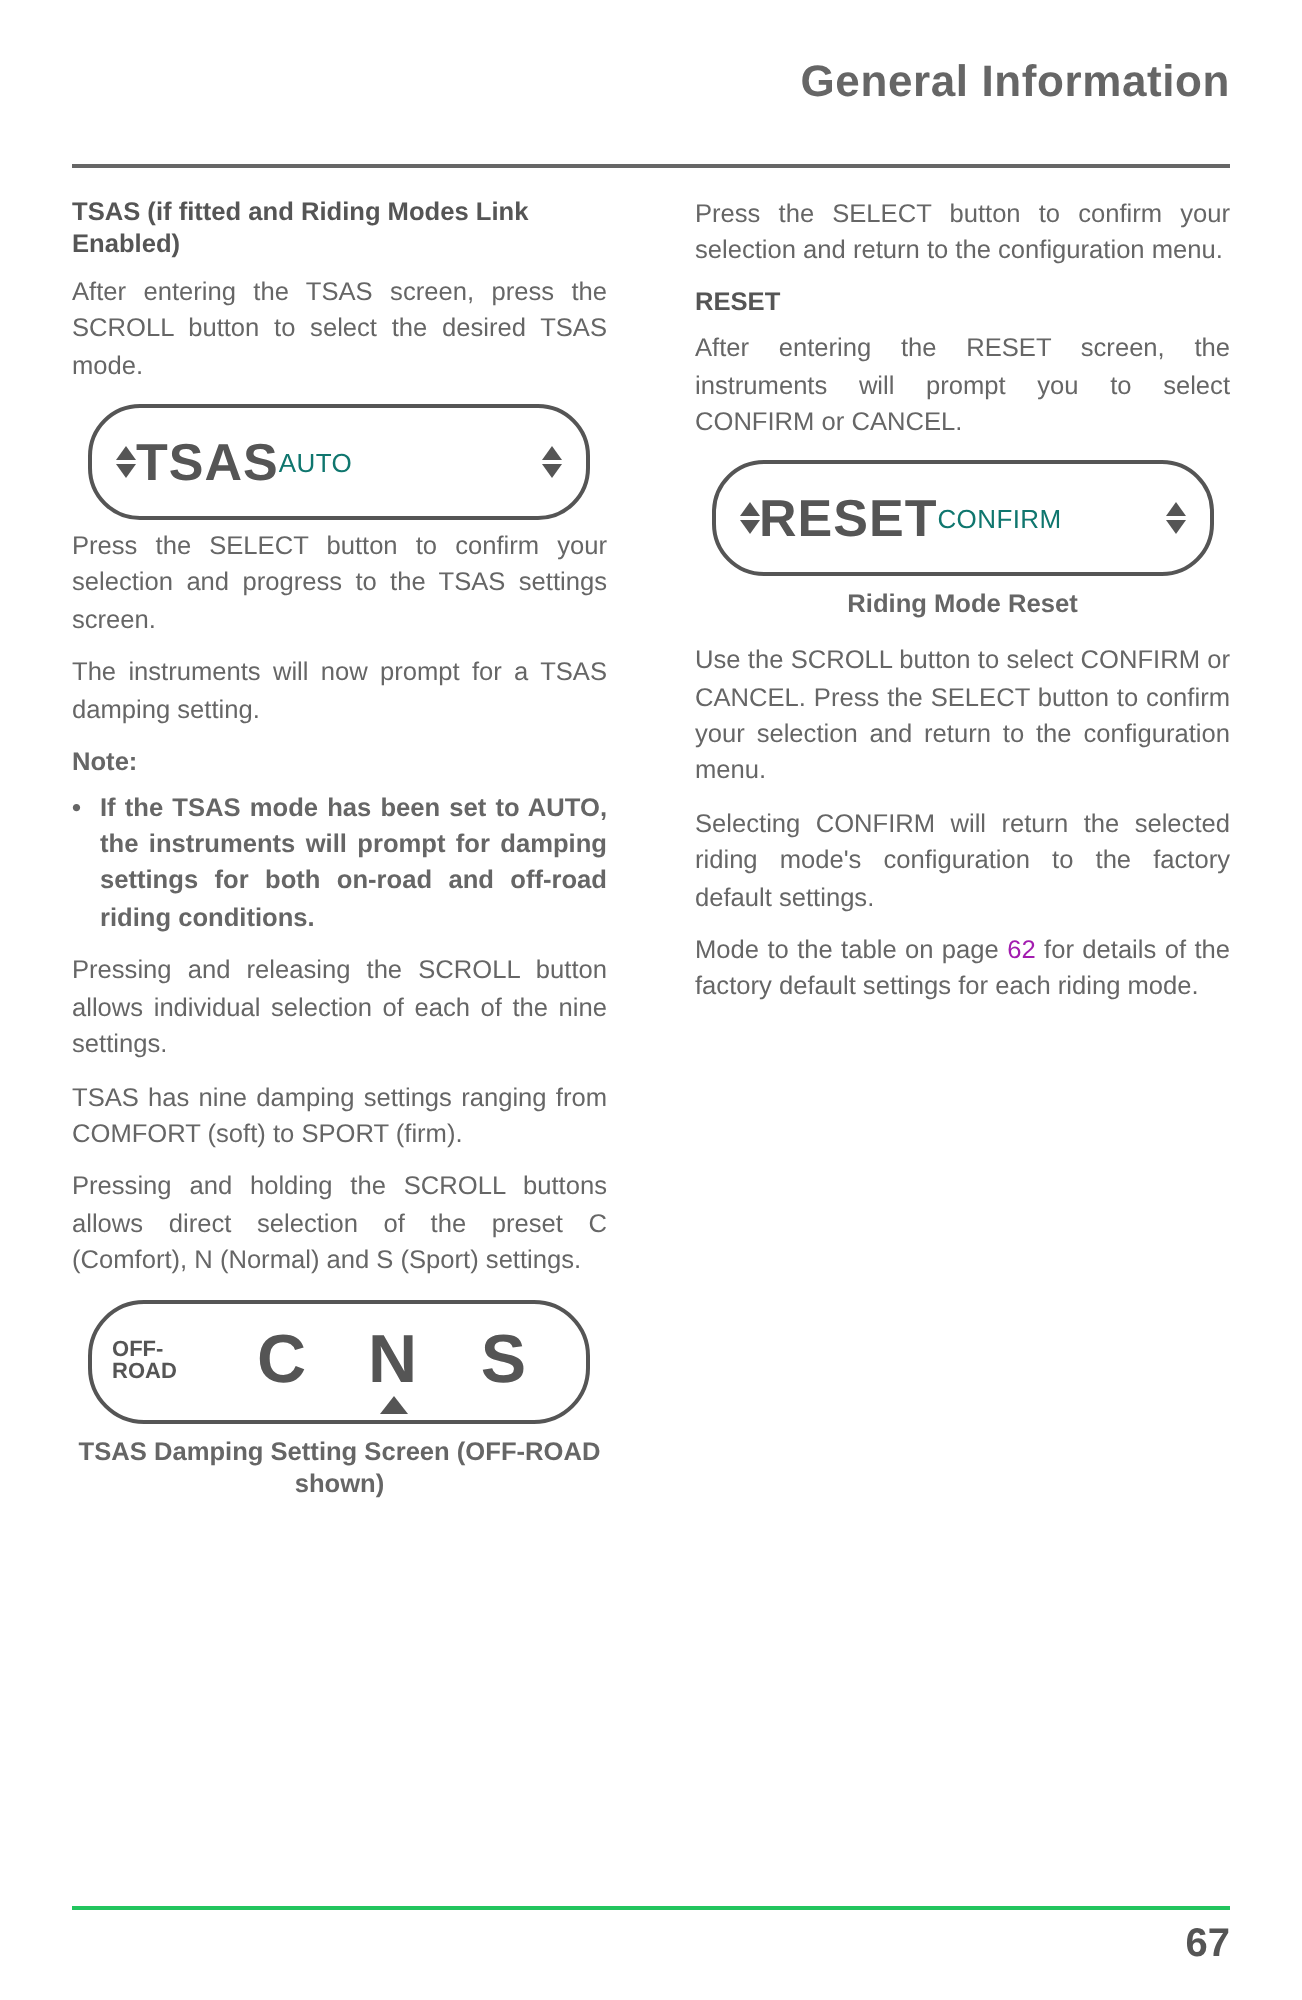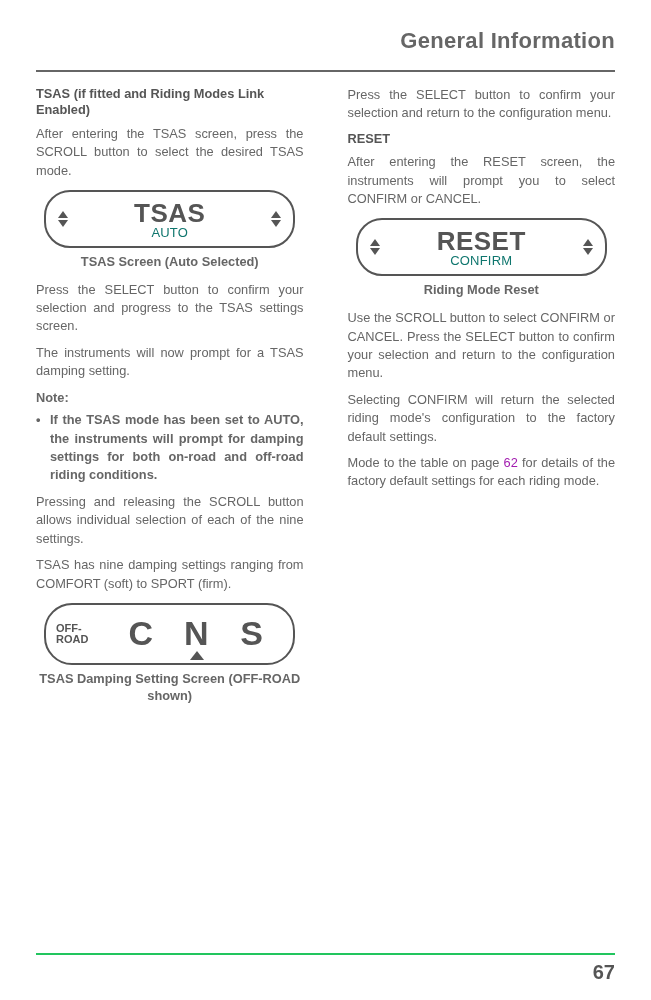--- a/index.html
+++ b/index.html
@@ -10,21 +10,21 @@
     background: #fff;
     color: #555;
     position: relative;
   }
   .page { padding: 28px 36px 0 36px; }
   .header-title {
     text-align: right;
     font-size: 22px;
     font-weight: 600;
     color: #666;
-    padding-bottom: 16px;
+    padding-bottom: 28px;
     border-bottom: 2px solid #666;
     margin-bottom: 14px;
     letter-spacing: 0.3px;
   }
   .cols { display: flex; gap: 44px; }
   .col { flex: 1; font-size: 12.8px; line-height: 1.44; color: #666; }
   .subhead { font-weight: 700; color: #555; margin-bottom: 6px; line-height: 1.28; }
   .para { margin-bottom: 8px; text-align: justify; }
   .note-h { font-weight: 700; margin-bottom: 4px; }
   .note-item { display: flex; margin-bottom: 8px; }
@@ -37,21 +37,21 @@
     border-radius: 26px;
     height: 58px;
     display: flex;
     align-items: center;
     justify-content: space-between;
     padding: 0 12px;
     margin: 10px auto 4px auto;
     width: 94%;
     position: relative;
   }
-  .lcd-center { flex:1; display:flex; flex-direction:column; align-items:center; line-height:1; }
+  .lcd-center { flex:1; display:flex; align-items:center; line-height:1; }
   .lcd-big { font-family: Arial, sans-serif; font-size: 26px; font-weight:800; color:#555; letter-spacing:.5px; }
   .lcd-small { font-size: 13px; color:#0f766e; letter-spacing:.2px; }
   .arrow-col { display:flex; flex-direction:column; gap:2px; color:#555; }
   .tri { width:0; height:0; border-left:5px solid transparent; border-right:5px solid transparent; }
   .tri.up { border-bottom:7px solid #555; }
   .tri.dn { border-top:7px solid #555; }
   .lcd2 {
     border: 2.2px solid #555;
     border-radius: 28px;
     height: 62px;
@@ -96,33 +96,33 @@
         </div>
         <div class="lcd-center">
           <div class="lcd-big">TSAS</div>
           <div class="lcd-small">AUTO</div>
         </div>
         <div class="arrow-col">
           <div class="tri up"></div>
           <div class="tri dn"></div>
         </div>
       </div>
-      <div class="caption">TSAS Screen (Auto Selected)</div>
 
       <div class="para">Press the SELECT button to confirm your selection and progress to the TSAS settings screen.</div>
       <div class="para">The instruments will now prompt for a TSAS damping setting.</div>
 
       <div class="note-h">Note:</div>
       <div class="note-item">
         <div class="bullet">•</div>
         <div class="note-text">If the TSAS mode has been set to AUTO, the instruments will prompt for damping settings for both on-road and off-road riding conditions.</div>
       </div>
 
       <div class="para">Pressing and releasing the SCROLL button allows individual selection of each of the nine settings.</div>
       <div class="para">TSAS has nine damping settings ranging from COMFORT (soft) to SPORT (firm).</div>
+      <div class="para">Pressing and holding the SCROLL buttons allows direct selection of the preset C (Comfort), N (Normal) and S (Sport) settings.</div>
 
       <div class="lcd2">
         <div class="offroad" style="white-space:pre-line">OFF-
 ROAD</div>
         <div class="cns">
           <span>C</span>
           <span>N</span>
           <span>S</span>
           <div class="pointer"></div>
         </div>

